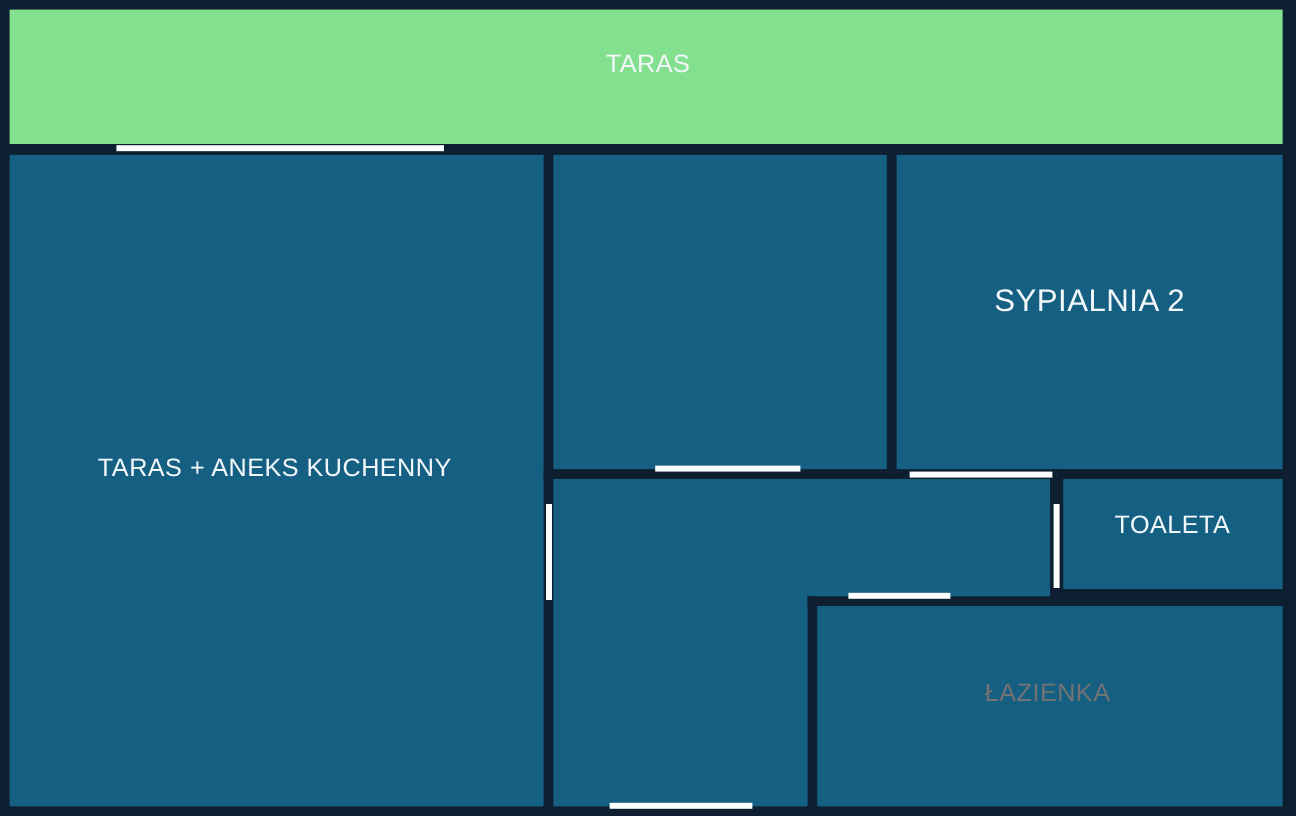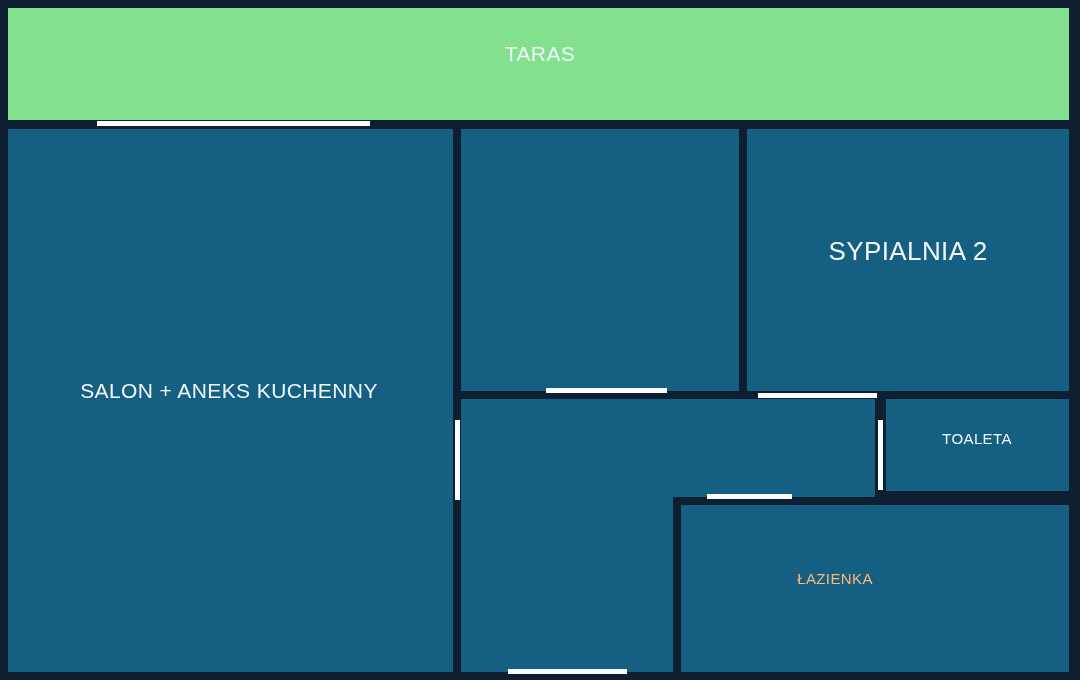--- a/index.html
+++ b/index.html
@@ -74,17 +74,17 @@
     <div class="wall" style="left: 673px; top: 497px; width: 8px; height: 183px; background: rgb(13, 31, 48);"></div>
     <div class="wall" style="left: 673px; top: 497px; width: 396px; height: 8px; background: rgb(13, 31, 48);"></div>
     <div class="opening" style="left: 97px; top: 121px; width: 273px; height: 5px; background: rgb(251, 253, 254);"></div>
     <div class="opening" style="left: 546px; top: 388px; width: 121px; height: 5px; background: rgb(251, 253, 254);"></div>
     <div class="opening" style="left: 758px; top: 393px; width: 119px; height: 5px; background: rgb(251, 253, 254);"></div>
     <div class="opening" style="left: 455px; top: 420px; width: 5px; height: 80px; background: rgb(251, 253, 254);"></div>
     <div class="opening" style="left: 878px; top: 420px; width: 5px; height: 70px; background: rgb(251, 253, 254);"></div>
     <div class="opening" style="left: 707px; top: 494px; width: 85px; height: 5px; background: rgb(251, 253, 254);"></div>
     <div class="opening" style="left: 508px; top: 669px; width: 119px; height: 5px; background: rgb(251, 253, 254);"></div>
     <div class="room-label" style="position: absolute; left: 540px; top: 54px; transform: translate(-50%, -50%); color: rgb(242, 247, 250); font-size: 21px; white-space: nowrap; letter-spacing: 0.4px;">TARAS</div>
-    <div class="room-label" style="position: absolute; left: 229px; top: 391px; transform: translate(-50%, -50%); color: rgb(242, 247, 250); font-size: 21px; white-space: nowrap; letter-spacing: 0.4px;">SALON + ANEKS KUCHENNY</div>
+    <div class="room-label" style="position: absolute; left: 229px; top: 391px; transform: translate(-50%, -50%); color: rgb(242, 247, 250); font-size: 21px; white-space: nowrap; letter-spacing: 0.4px;">TARAS + ANEKS KUCHENNY</div>
     <div class="room-label" style="position: absolute; left: 908px; top: 251px; transform: translate(-50%, -50%); color: rgb(242, 247, 250); font-size: 26px; white-space: nowrap; letter-spacing: 0.4px;">SYPIALNIA 2</div>
-    <div class="room-label" style="position: absolute; left: 977px; top: 438px; transform: translate(-50%, -50%); color: rgb(242, 247, 250); font-size: 15px; white-space: nowrap; letter-spacing: 0.4px;">TOALETA</div>
-    <div class="room-label" style="position: absolute; left: 835px; top: 578px; transform: translate(-50%, -50%); color: #fdba74; font-size: 15px; white-space: nowrap; letter-spacing: 0.4px;">ŁAZIENKA</div>
+    <div class="room-label" style="position: absolute; left: 977px; top: 438px; transform: translate(-50%, -50%); color: rgb(242, 247, 250); font-size: 21px; white-space: nowrap; letter-spacing: 0.4px;">TOALETA</div>
+    <div class="room-label" style="position: absolute; left: 873px; top: 578px; transform: translate(-50%, -50%); color: #737373; font-size: 21px; white-space: nowrap; letter-spacing: 0.4px;">ŁAZIENKA</div>
   </div>
 
 </body></html>

